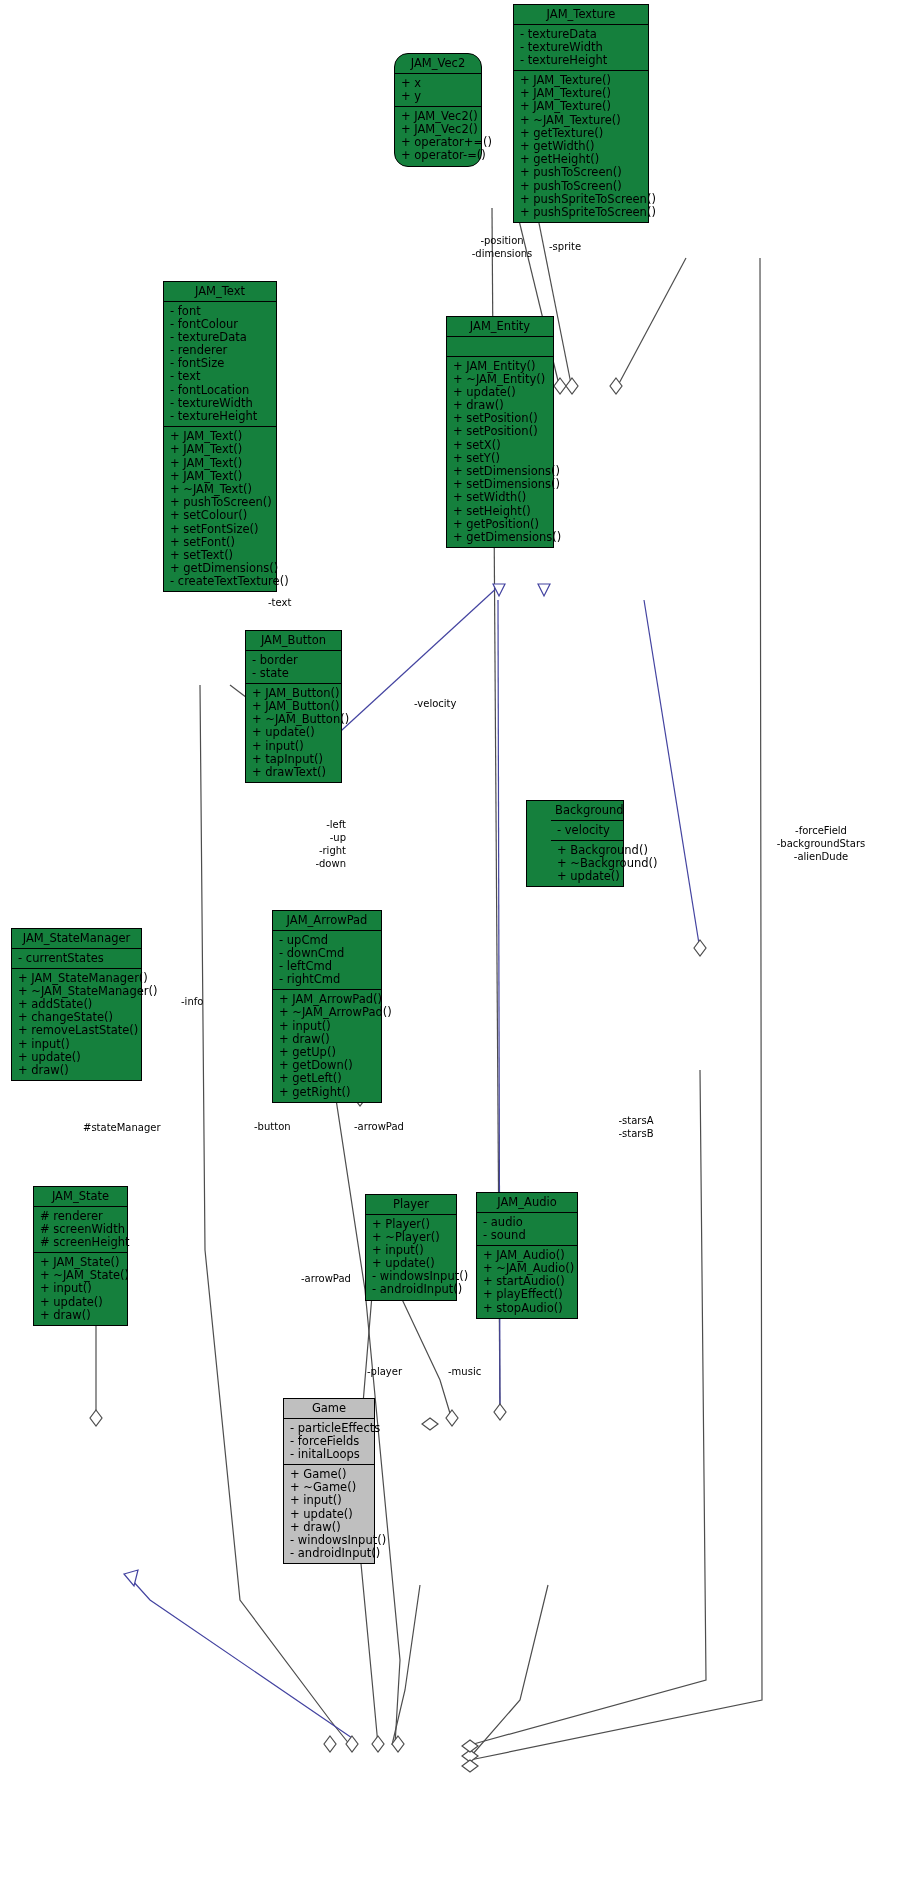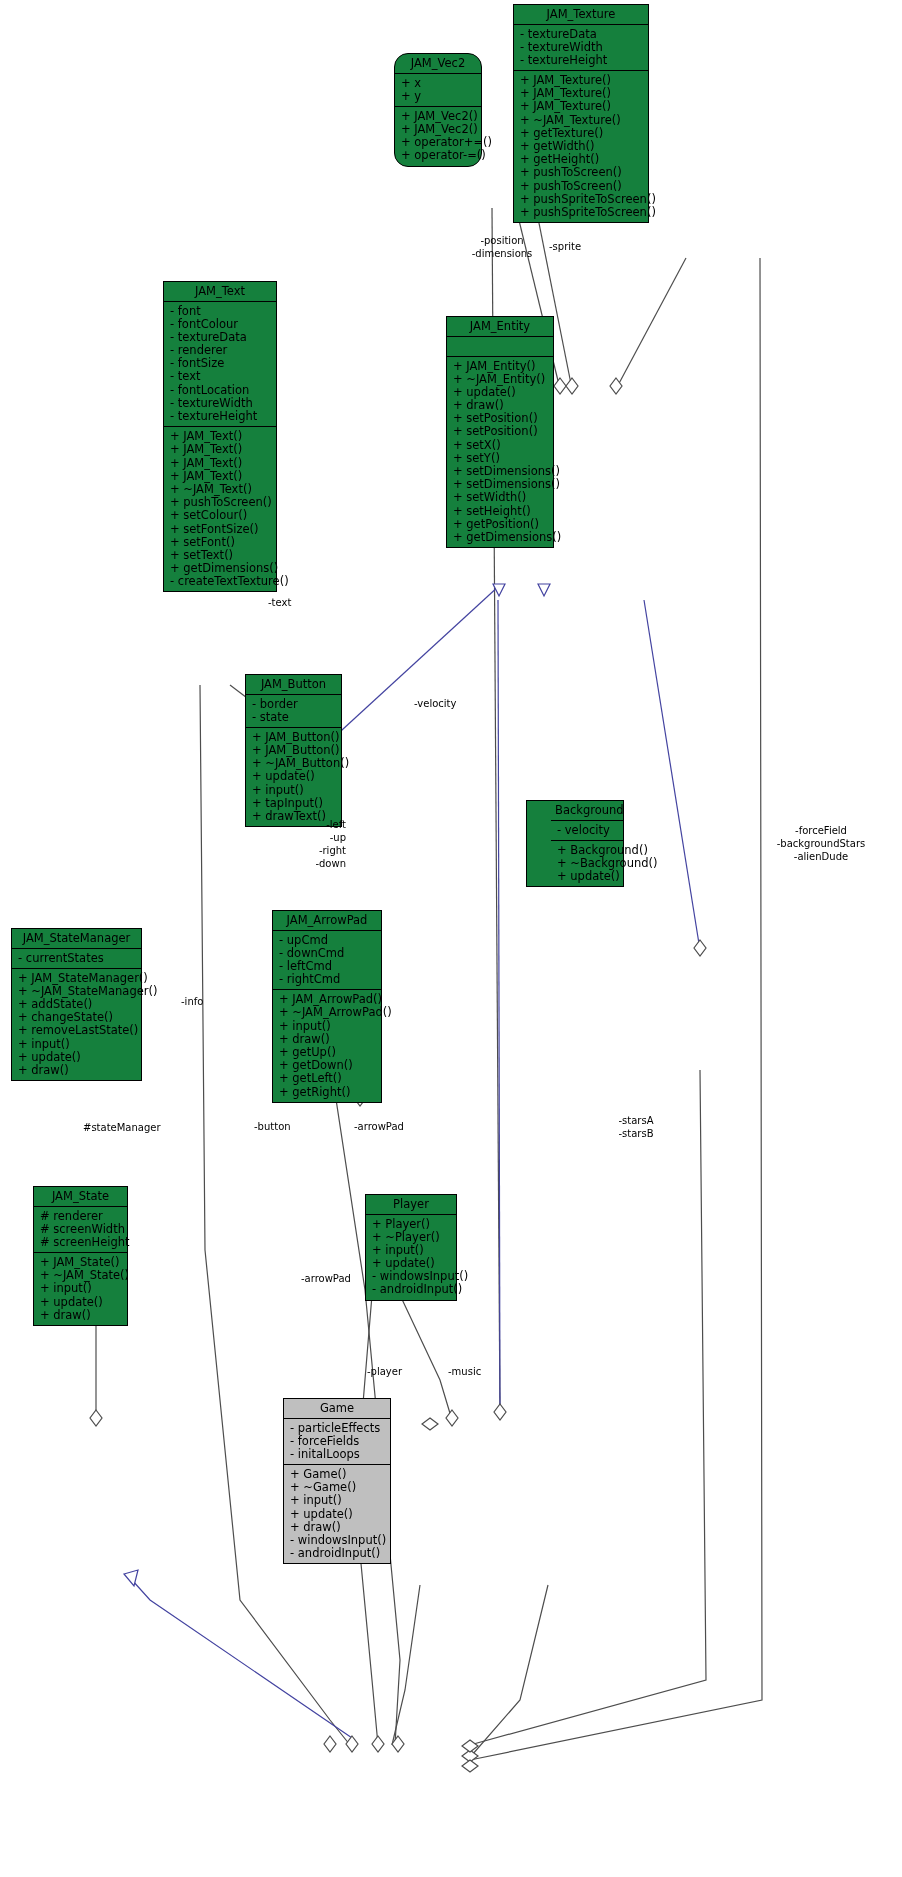--- a/index.html
+++ b/index.html
@@ -226,21 +226,21 @@
       <div>+ pushToScreen()</div>
       <div>+ setColour()</div>
       <div>+ setFontSize()</div>
       <div>+ setFont()</div>
       <div>+ setText()</div>
       <div>+ getDimensions()</div>
       <div>- createTextTexture()</div>
     </div>
   </div>
 
-  <div class="node" style="left:245px; top:630px; width:97px;margin-top:44px;">
+  <div class="node" style="left:245px; top:630px; width:97px;">
     <div class="node-title">JAM_Button</div>
     <div class="node-attrs">
       <div>- border</div>
       <div>- state</div>
     </div>
     <div class="node-ops">
       <div>+ JAM_Button()</div>
       <div>+ JAM_Button()</div>
       <div>+ ~JAM_Button()</div>
       <div>+ update()</div>
@@ -320,22 +320,36 @@
     <div class="node-ops">
       <div>+ Player()</div>
       <div>+ ~Player()</div>
       <div>+ input()</div>
       <div>+ update()</div>
       <div>- windowsInput()</div>
       <div>- androidInput()</div>
     </div>
   </div>
 
-
-  <div class="node filled" style="left:283px; top:1398px; width:108px;">
+  <div class="node" style="left:476px; top:1192px; width:102px;">
+    <div class="node-title">JAM_Audio</div>
+    <div class="node-attrs">
+      <div>- audio</div>
+      <div>- sound</div>
+    </div>
+    <div class="node-ops">
+      <div>+ JAM_Audio()</div>
+      <div>+ ~JAM_Audio()</div>
+      <div>+ startAudio()</div>
+      <div>+ playEffect()</div>
+      <div>+ stopAudio()</div>
+    </div>
+  </div>
+
+  <div class="node filled" style="left:283px; top:1398px; width:92px;">
     <div class="node-title">Game</div>
     <div class="node-attrs">
       <div>- particleEffects</div>
       <div>- forceFields</div>
       <div>- initalLoops</div>
     </div>
     <div class="node-ops">
       <div>+ Game()</div>
       <div>+ ~Game()</div>
       <div>+ input()</div>

